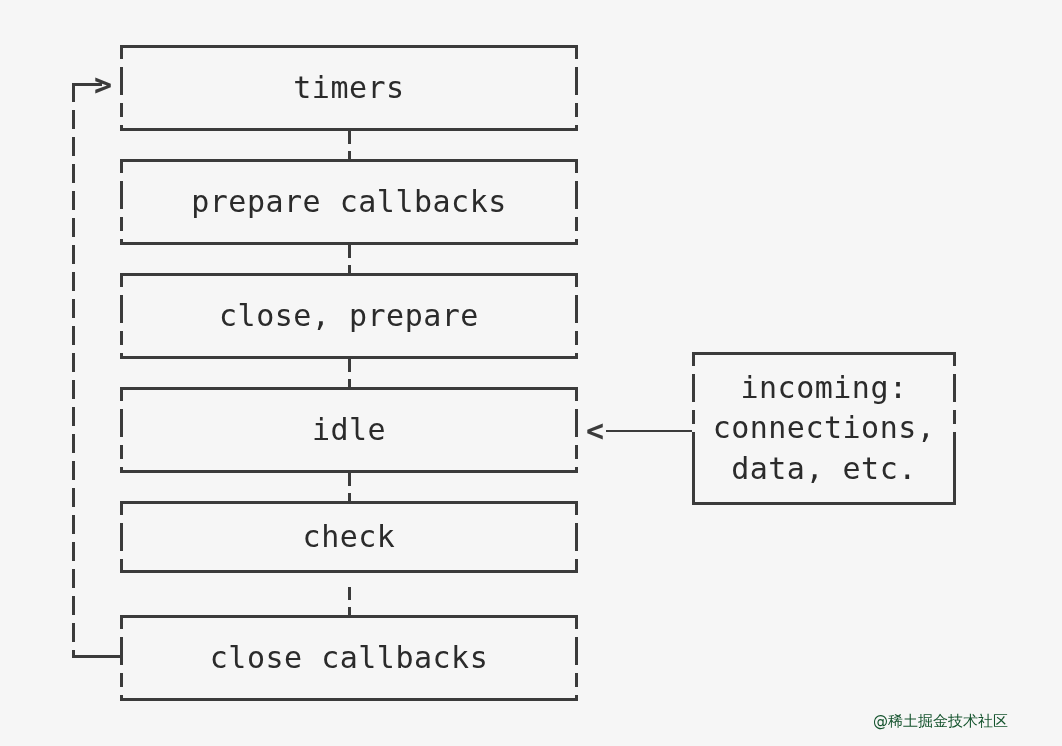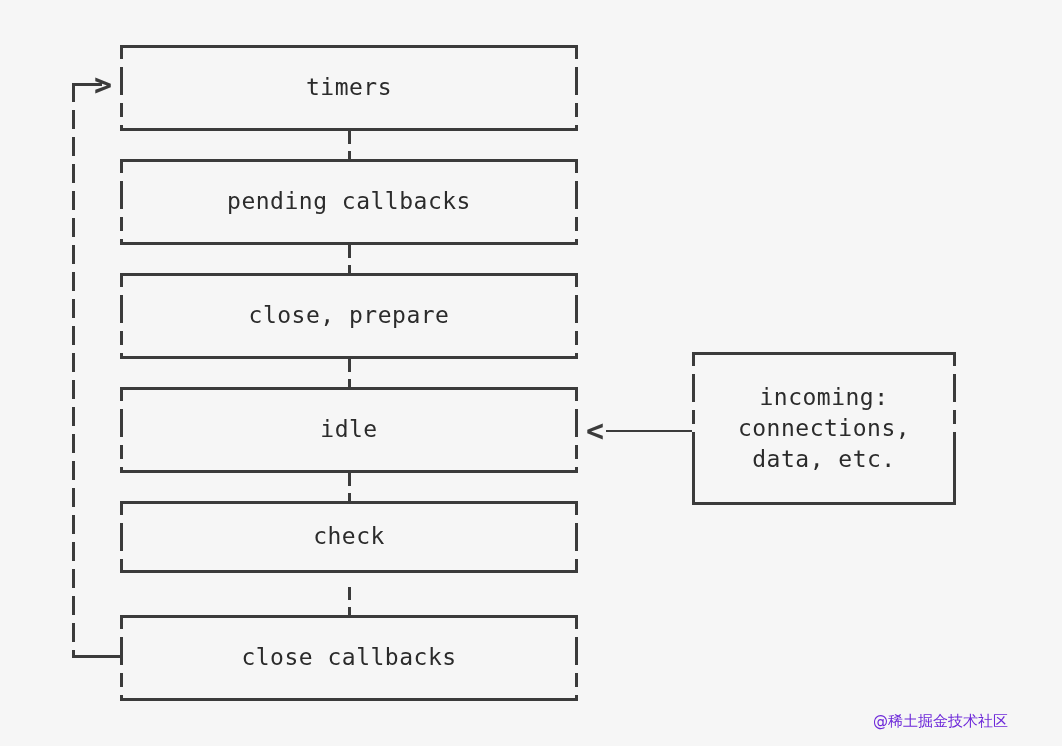--- a/index.html
+++ b/index.html
@@ -53,21 +53,21 @@
   .node .edge-left { left: 0; }
   .node .edge-right { right: 0; }
 
   .node-label {
     position: absolute;
     inset: 0;
     display: flex;
     align-items: center;
     justify-content: center;
     color: #2b2b2b;
-    font-size: 23px;
+    font-size: 30px;
     letter-spacing: 0.5px;
     white-space: pre;
     line-height: 1.35;
     text-align: center;
   }
   .node-label.multiline {
     flex-direction: column;
   }
 
   
@@ -108,21 +108,21 @@
 
   
   .src-line {
     position: absolute;
     height: 2px;
     background: #3b3b3b;
   }
 
   .watermark {
     position: absolute;
-    color: #6d28d9;
+    color: #14532d;
     font-size: 15px;
     font-family: "DejaVu Sans", "Liberation Sans", sans-serif;
     white-space: nowrap;
   }
 </style>
 </head>
 <body>
 
 <div id="canvas">
 
@@ -139,21 +139,21 @@
     <div class="node-label">timers</div>
   </div>
 
   <div class="connector" style="left:348px; top:131px; height:33px;"></div>
 
   <div class="node" style="left:120px; top:159px; width:458px; height:86px;">
     <div class="edge-top"></div>
     <div class="edge-bottom"></div>
     <div class="edge-left"></div>
     <div class="edge-right"></div>
-    <div class="node-label">pending callbacks</div>
+    <div class="node-label">prepare callbacks</div>
   </div>
 
   <div class="connector" style="left:348px; top:245px; height:33px;"></div>
 
   <div class="node" style="left:120px; top:273px; width:458px; height:86px;">
     <div class="edge-top"></div>
     <div class="edge-bottom"></div>
     <div class="edge-left"></div>
     <div class="edge-right"></div>
     <div class="node-label">close, prepare</div>

